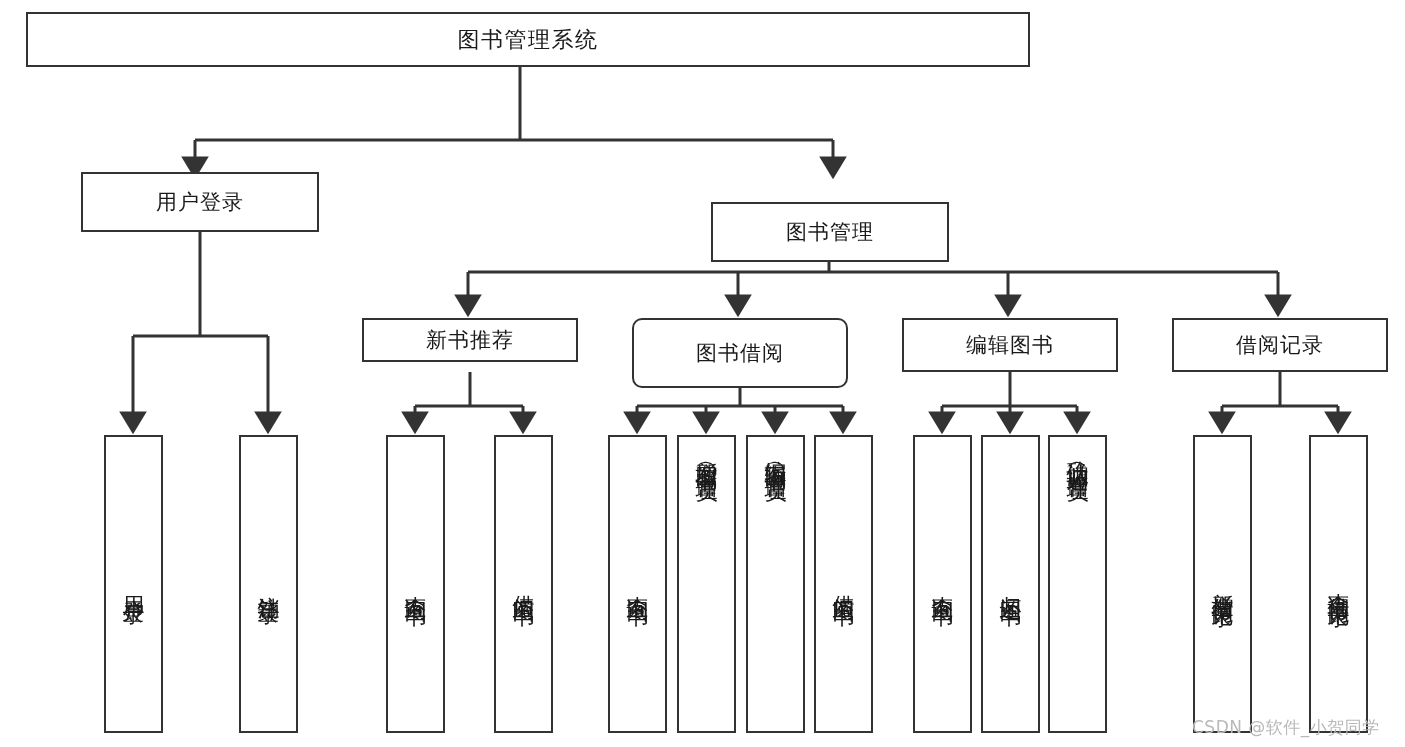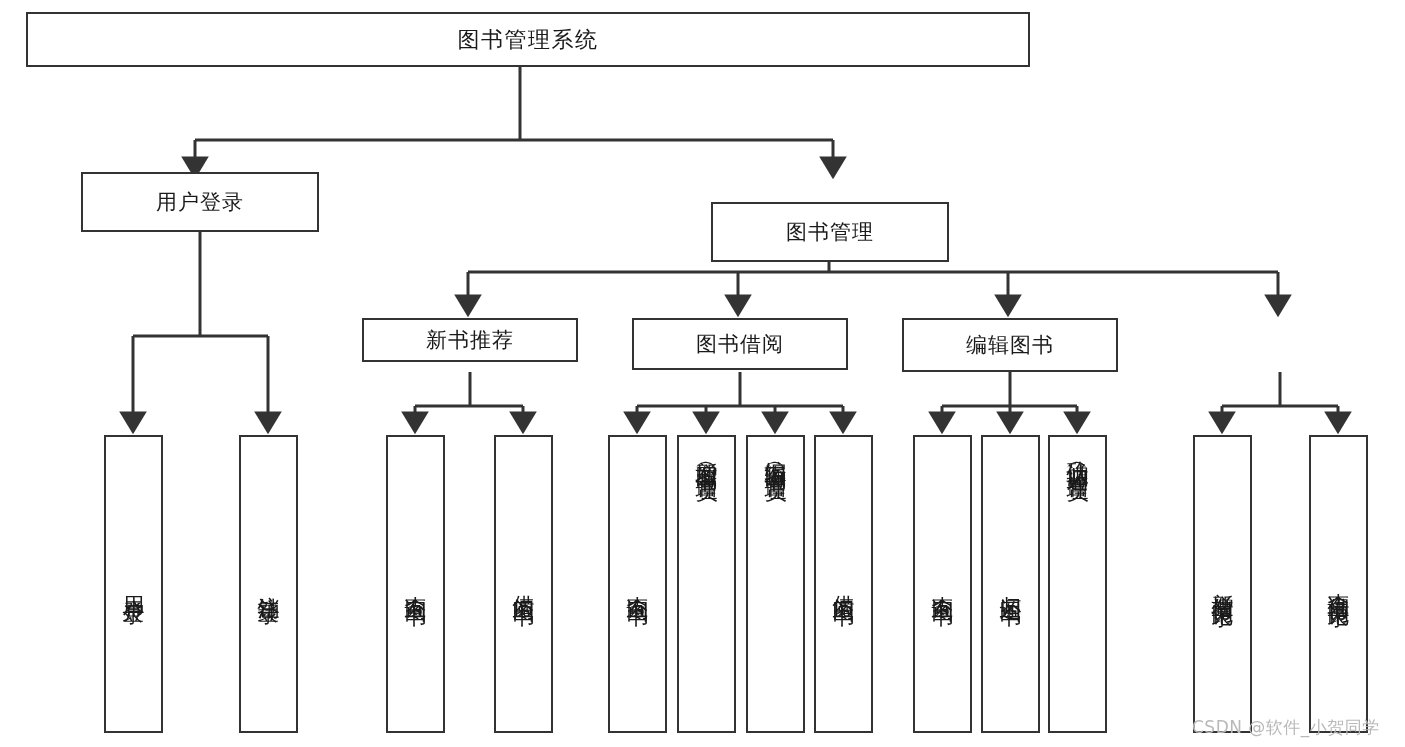--- a/index.html
+++ b/index.html
@@ -132,28 +132,31 @@
   </div>
 
   <div class="node h-node" id="n-book-manage" style="left:711px;top:172px;width:238px;height:60px;margin-top:30px;">
     <span class="lbl">图书管理</span>
   </div>
 
   <div class="node h-node" id="n-new-book-rec" style="left:362px;top:318px;width:216px;height:44px;">
     <span class="lbl">新书推荐</span>
   </div>
 
-  <div class="node h-node" id="n-book-borrow" style="left:632px;top:318px;width:216px;height:52px;">
+  <div class="node h-node" id="n-book-borrow" style="left:632px;top:318px;width:216px;height:70px;border-radius:10px;">
     <span class="lbl">图书借阅</span>
   </div>
 
   <div class="node h-node" id="n-current-borrow" style="left:902px;top:318px;width:216px;height:54px;">
     <span class="lbl">编辑图书</span>
   </div>
 
+  <div class="node h-node" id="n-borrow-record" style="left:1172px;top:318px;width:216px;height:54px;">
+    <span class="lbl">借阅记录</span>
+  </div>
 
   <div class="node v-node centered" style="left:104px;top:435px;width:59px;height:298px;">
     <span class="lbl">用户登录</span>
   </div>
 
   <div class="node v-node centered" style="left:239px;top:435px;width:59px;height:298px;">
     <span class="lbl">注销登录</span>
   </div>
 
   <div class="node v-node centered" style="left:386px;top:435px;width:59px;height:298px;">

